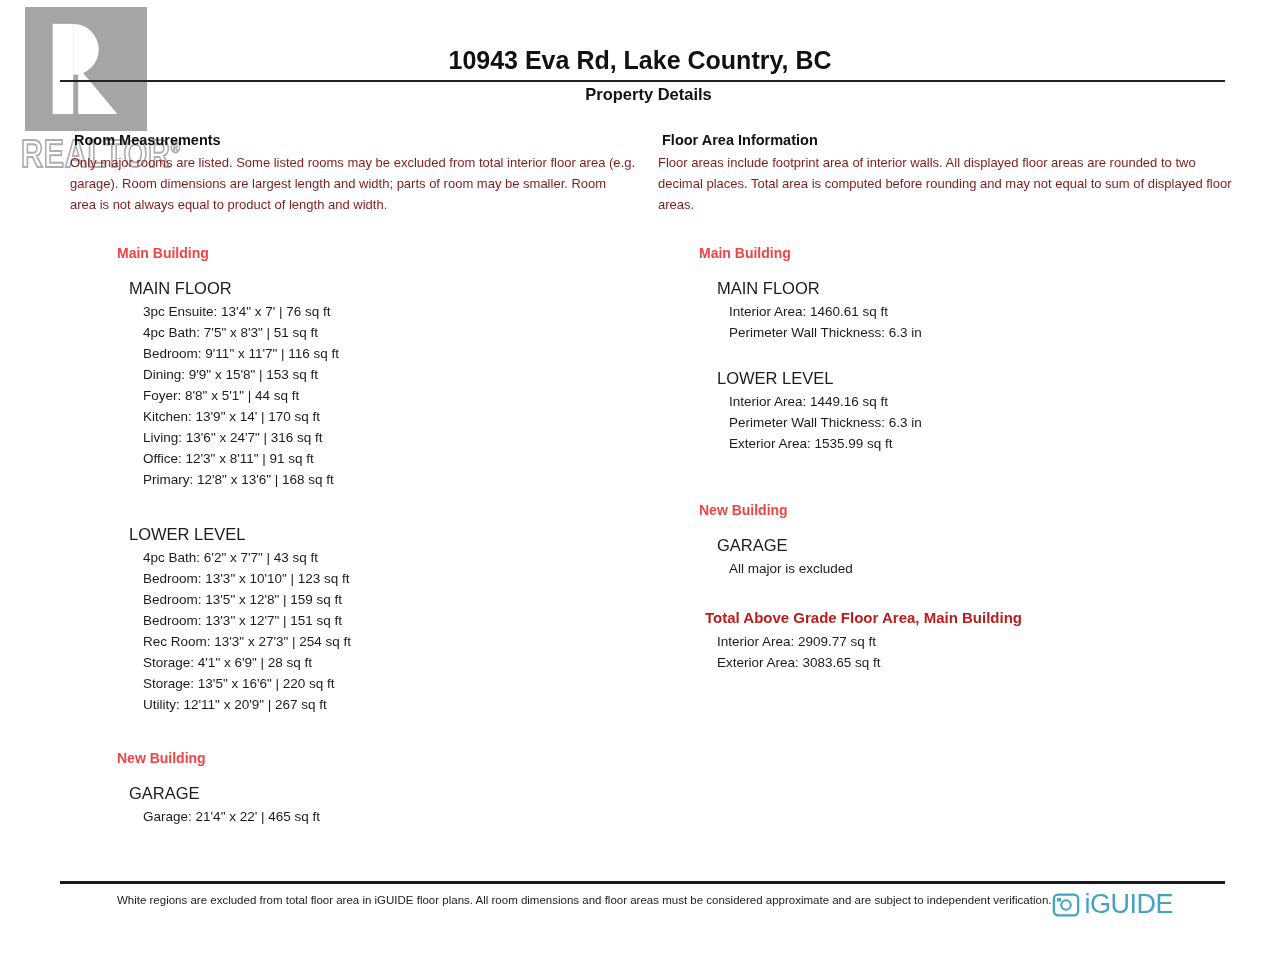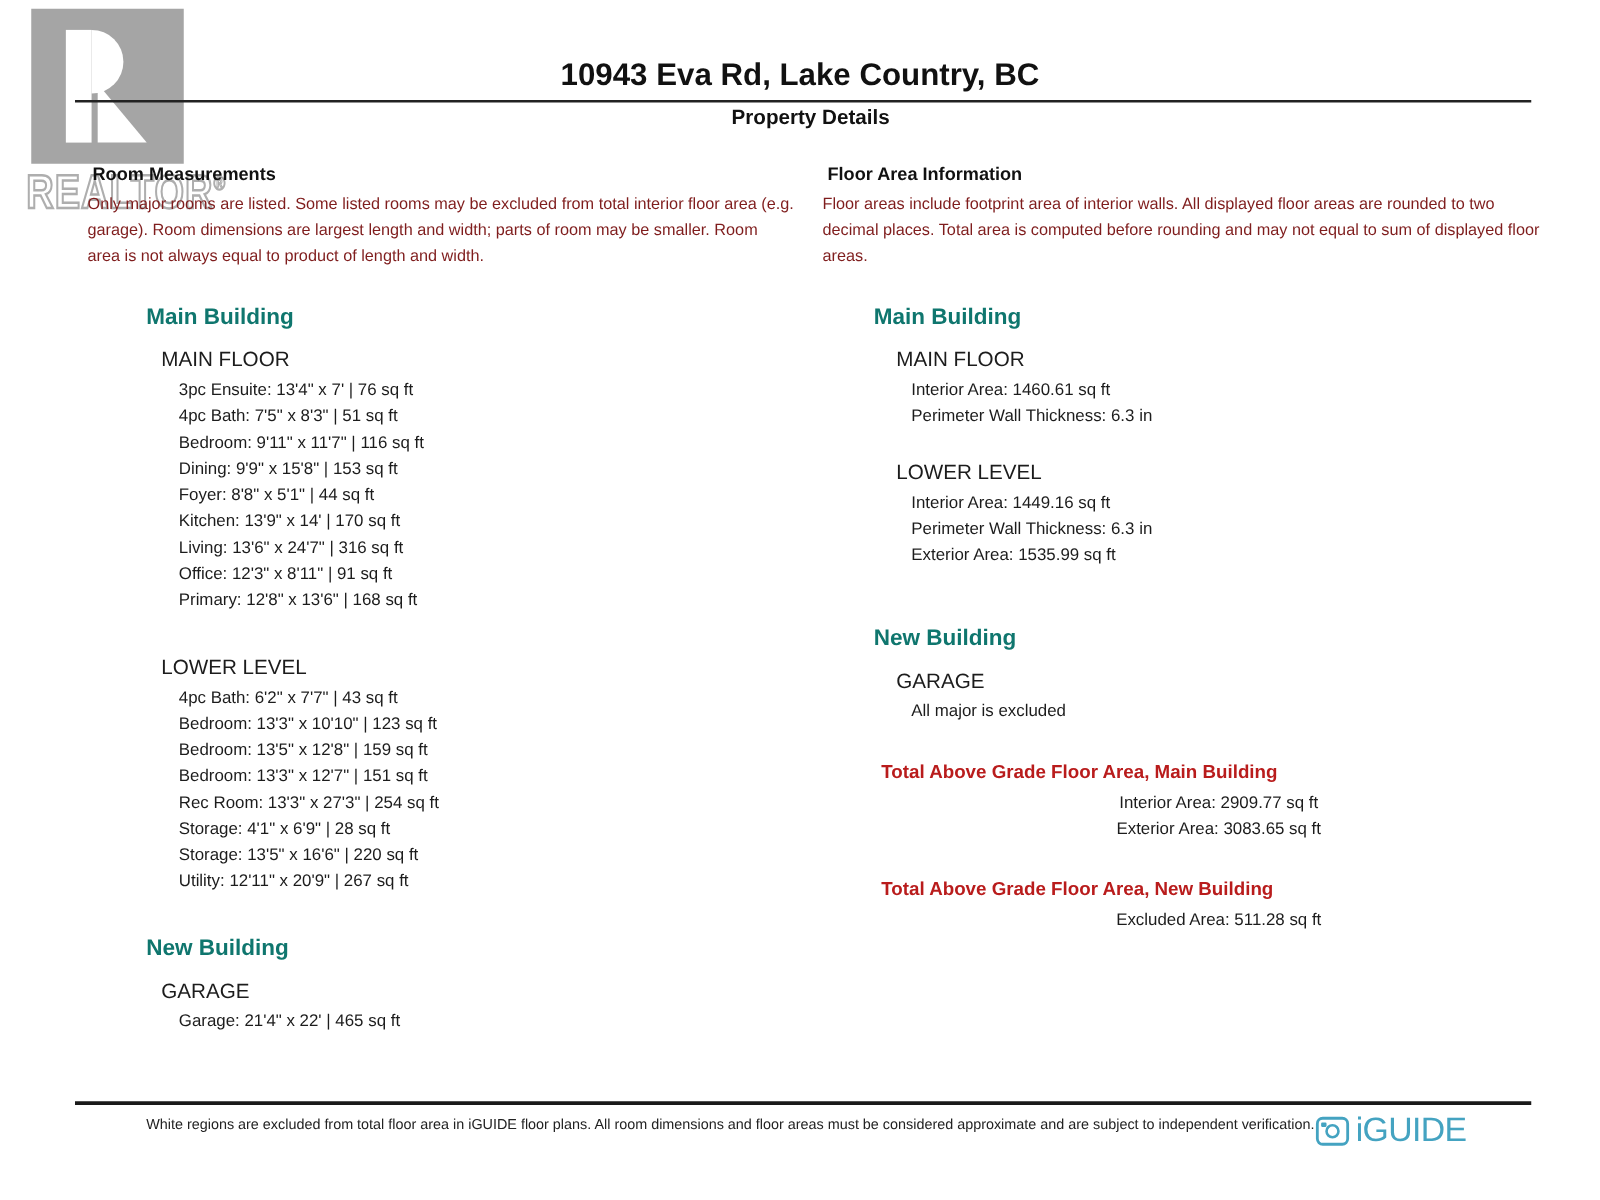--- a/index.html
+++ b/index.html
@@ -28,39 +28,39 @@
   
   .col{position:absolute;top:132px;z-index:2;}
   .col-left{left:70px;width:565px;}
   .col-right{left:658px;width:575px;}
   .sec-heading{margin:0 0 4px 4px;font-size:14.5px;font-weight:bold;color:#111;}
   .desc{margin:0;font-size:13px;line-height:21px;color:#7f1d1d;}
 
   .bldg{margin-top:28px;}
   .bldg-lg-gap{margin-top:33px;}
   .col-right .bldg-xl-gap{margin-top:46px;}
-  .bldg-name{font-size:18px;font-weight:bold;line-height:20px;color:#0f766e;}
+  .bldg-name{font-size:14px;font-weight:bold;line-height:20px;color:#ef4444;}
   .col-left .bldg-name{padding-left:47px;}
   .col-right .bldg-name{padding-left:41px;}
 
   .floor{margin-top:14px;}
   .col-left .floor + .floor{margin-top:33px;}
   .col-right .floor + .floor{margin-top:24px;}
   .floor-name{font-size:16.5px;line-height:22px;color:#1c1c1c;}
   .col-left .floor-name{padding-left:59px;}
   .col-right .floor-name{padding-left:59px;}
   .lines{margin-top:2px;}
   .line{font-size:13.5px;line-height:21px;color:#1c1c1c;}
   .col-left .line{padding-left:73px;}
   .col-right .line{padding-left:71px;}
 
   .total{margin-top:29px;}
   .total-heading{font-size:15px;font-weight:bold;line-height:20px;padding-left:47px;color:#b91c1c;}
   .total .line{padding-left:59px;}
-  .total .lines{margin-top:3px;text-align:center;}
+  .total .lines{margin-top:3px;}
 
   
   .footer{position:absolute;left:60px;right:55px;top:881px;z-index:2;}
   .footer-rule{height:3px;background:#1a1a1a;}
   .footer-row{display:flex;justify-content:center;align-items:flex-start;margin-top:8px;}
   .disclaimer{font-size:11.5px;color:#222;padding-left:5px;padding-top:2px;}
   .iguide{display:flex;align-items:center;gap:5px;margin-top:-3px;}
   .iguide-text{font-size:27px;letter-spacing:-0.5px;}
 </style>
 </head>
@@ -165,26 +165,20 @@
     </div>
 
     <div class="total">
       <div class="total-heading">Total Above Grade Floor Area, Main Building</div>
       <div class="lines">
         <div class="line">Interior Area: 2909.77 sq ft</div>
         <div class="line">Exterior Area: 3083.65 sq ft</div>
       </div>
     </div>
 
-    <div class="total">
-      <div class="total-heading">Total Above Grade Floor Area, New Building</div>
-      <div class="lines">
-        <div class="line">Excluded Area: 511.28 sq ft</div>
-      </div>
-    </div>
   </div>
 
   <div class="footer">
     <div class="footer-rule"></div>
     <div class="footer-row">
       <div class="disclaimer">White regions are excluded from total floor area in iGUIDE floor plans. All room dimensions and floor areas must be considered approximate and are subject to independent verification.</div>
       <div class="iguide">
         <svg width="28" height="26" viewBox="0 0 32 30">
           <rect x="2" y="3" width="28" height="24" rx="5" fill="none" stroke="#44a3c1" stroke-width="2.6"></rect>
           <circle cx="16" cy="15" r="5.5" fill="none" stroke="#44a3c1" stroke-width="2.4"></circle>

